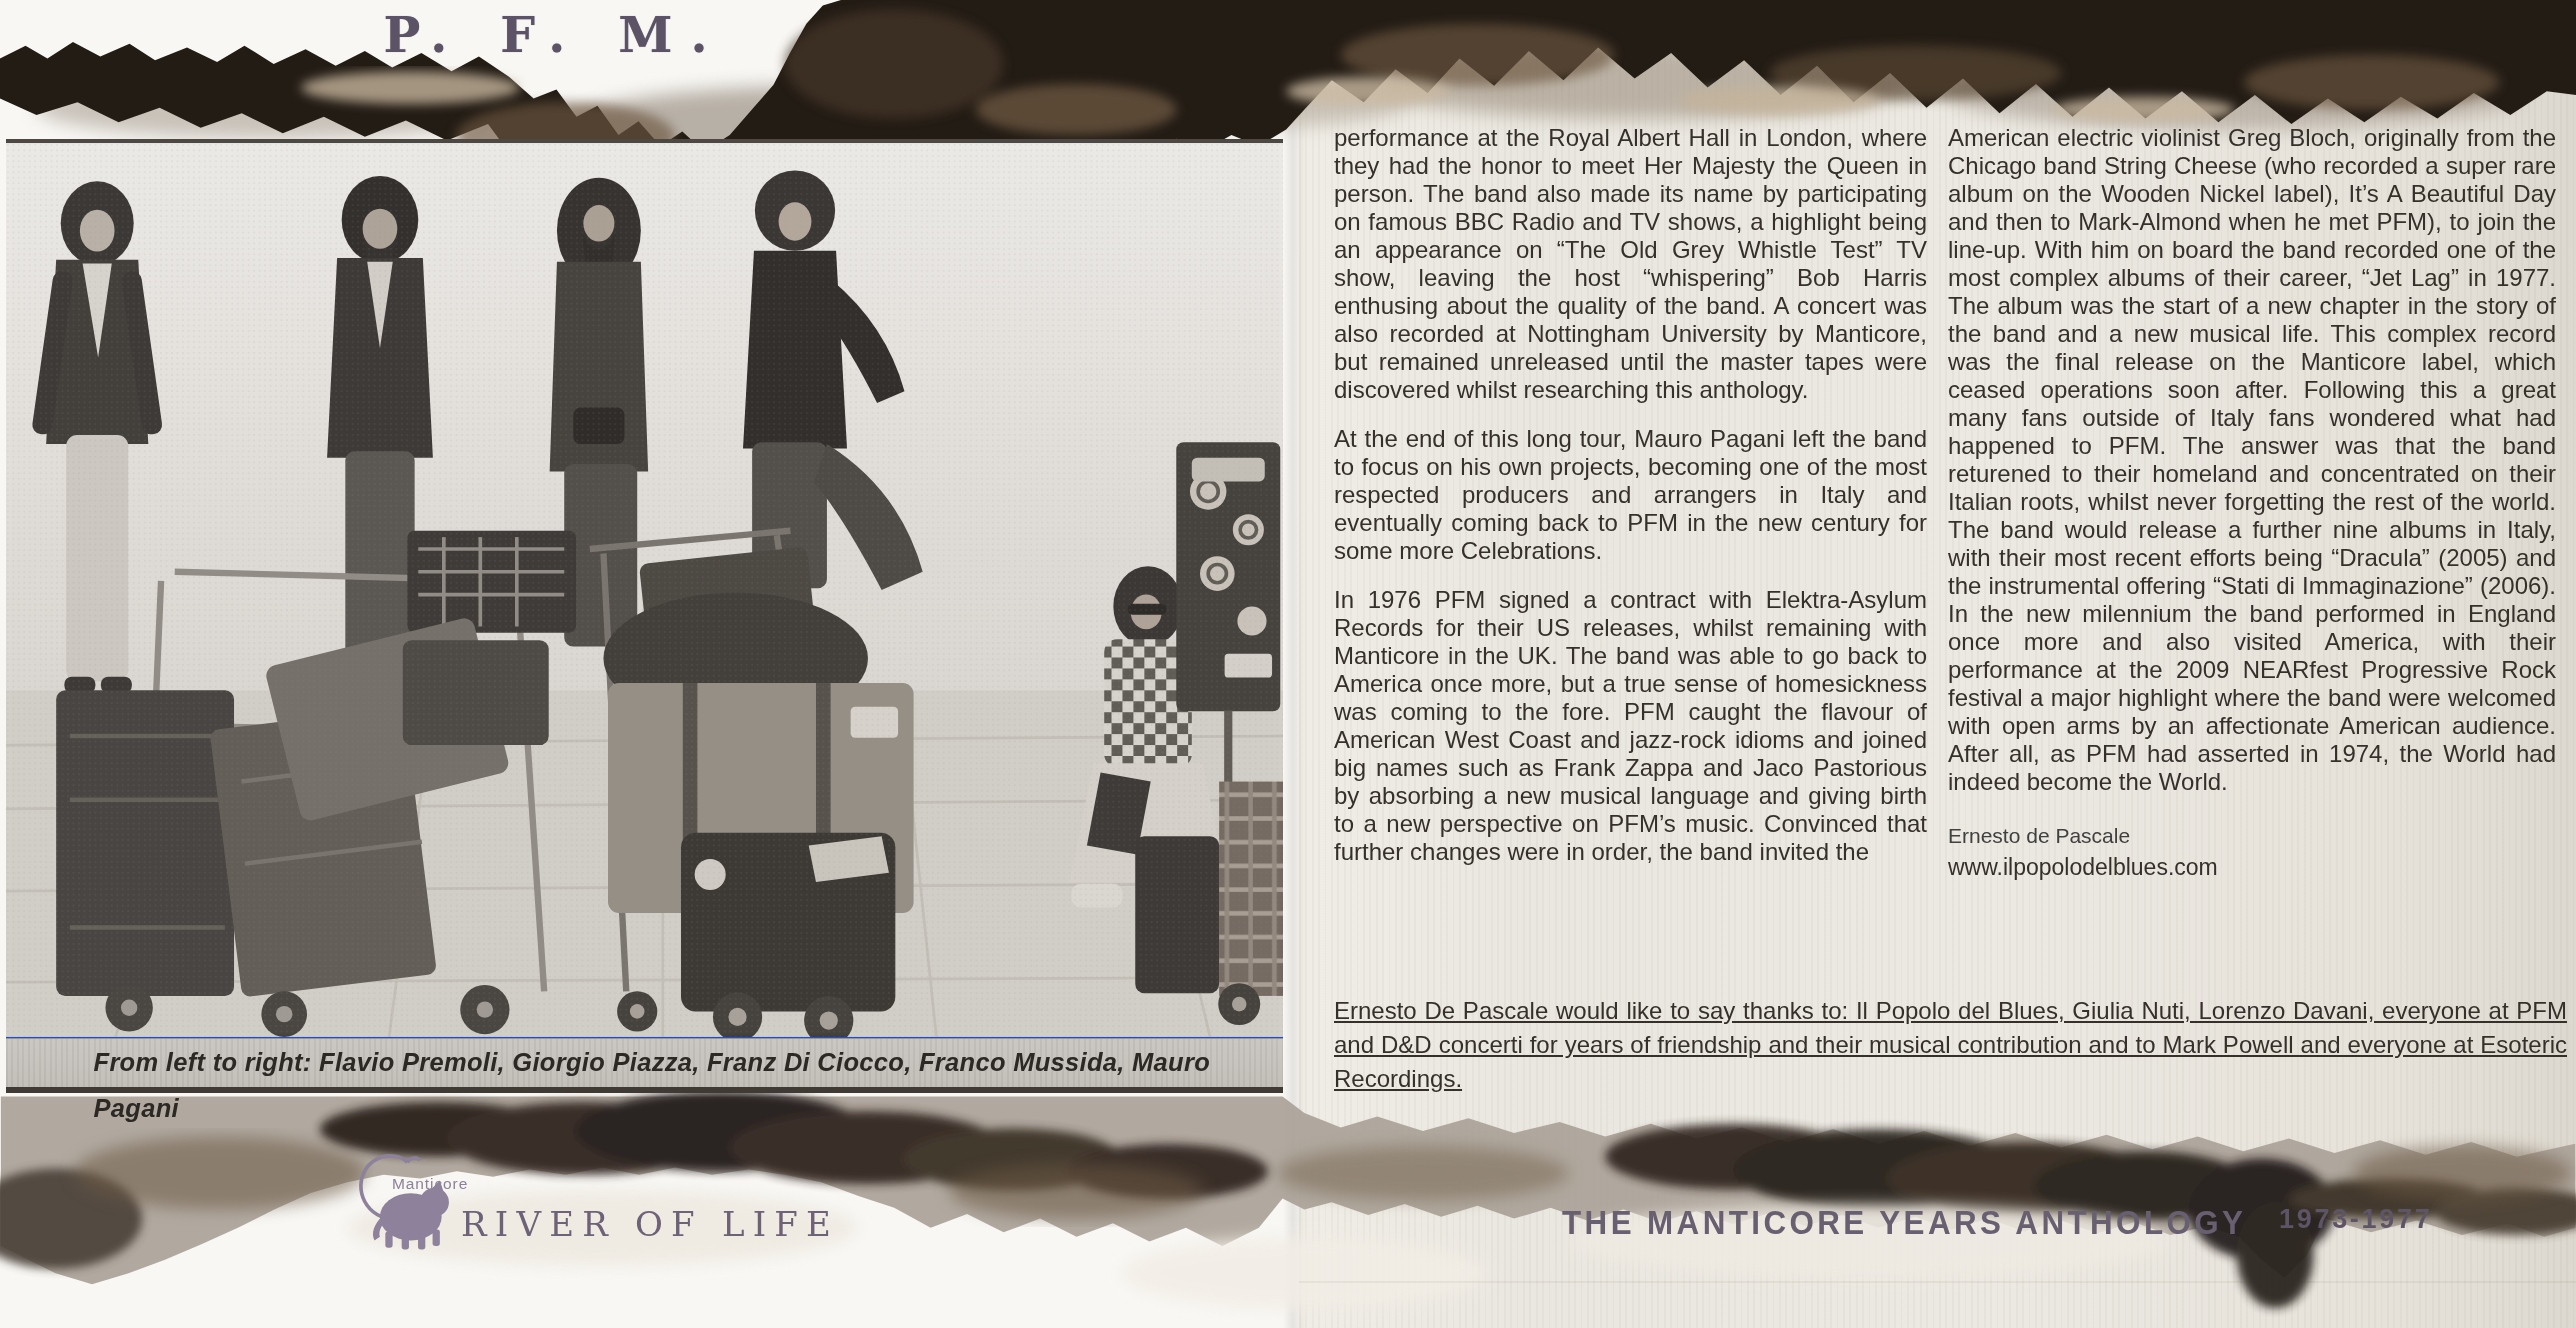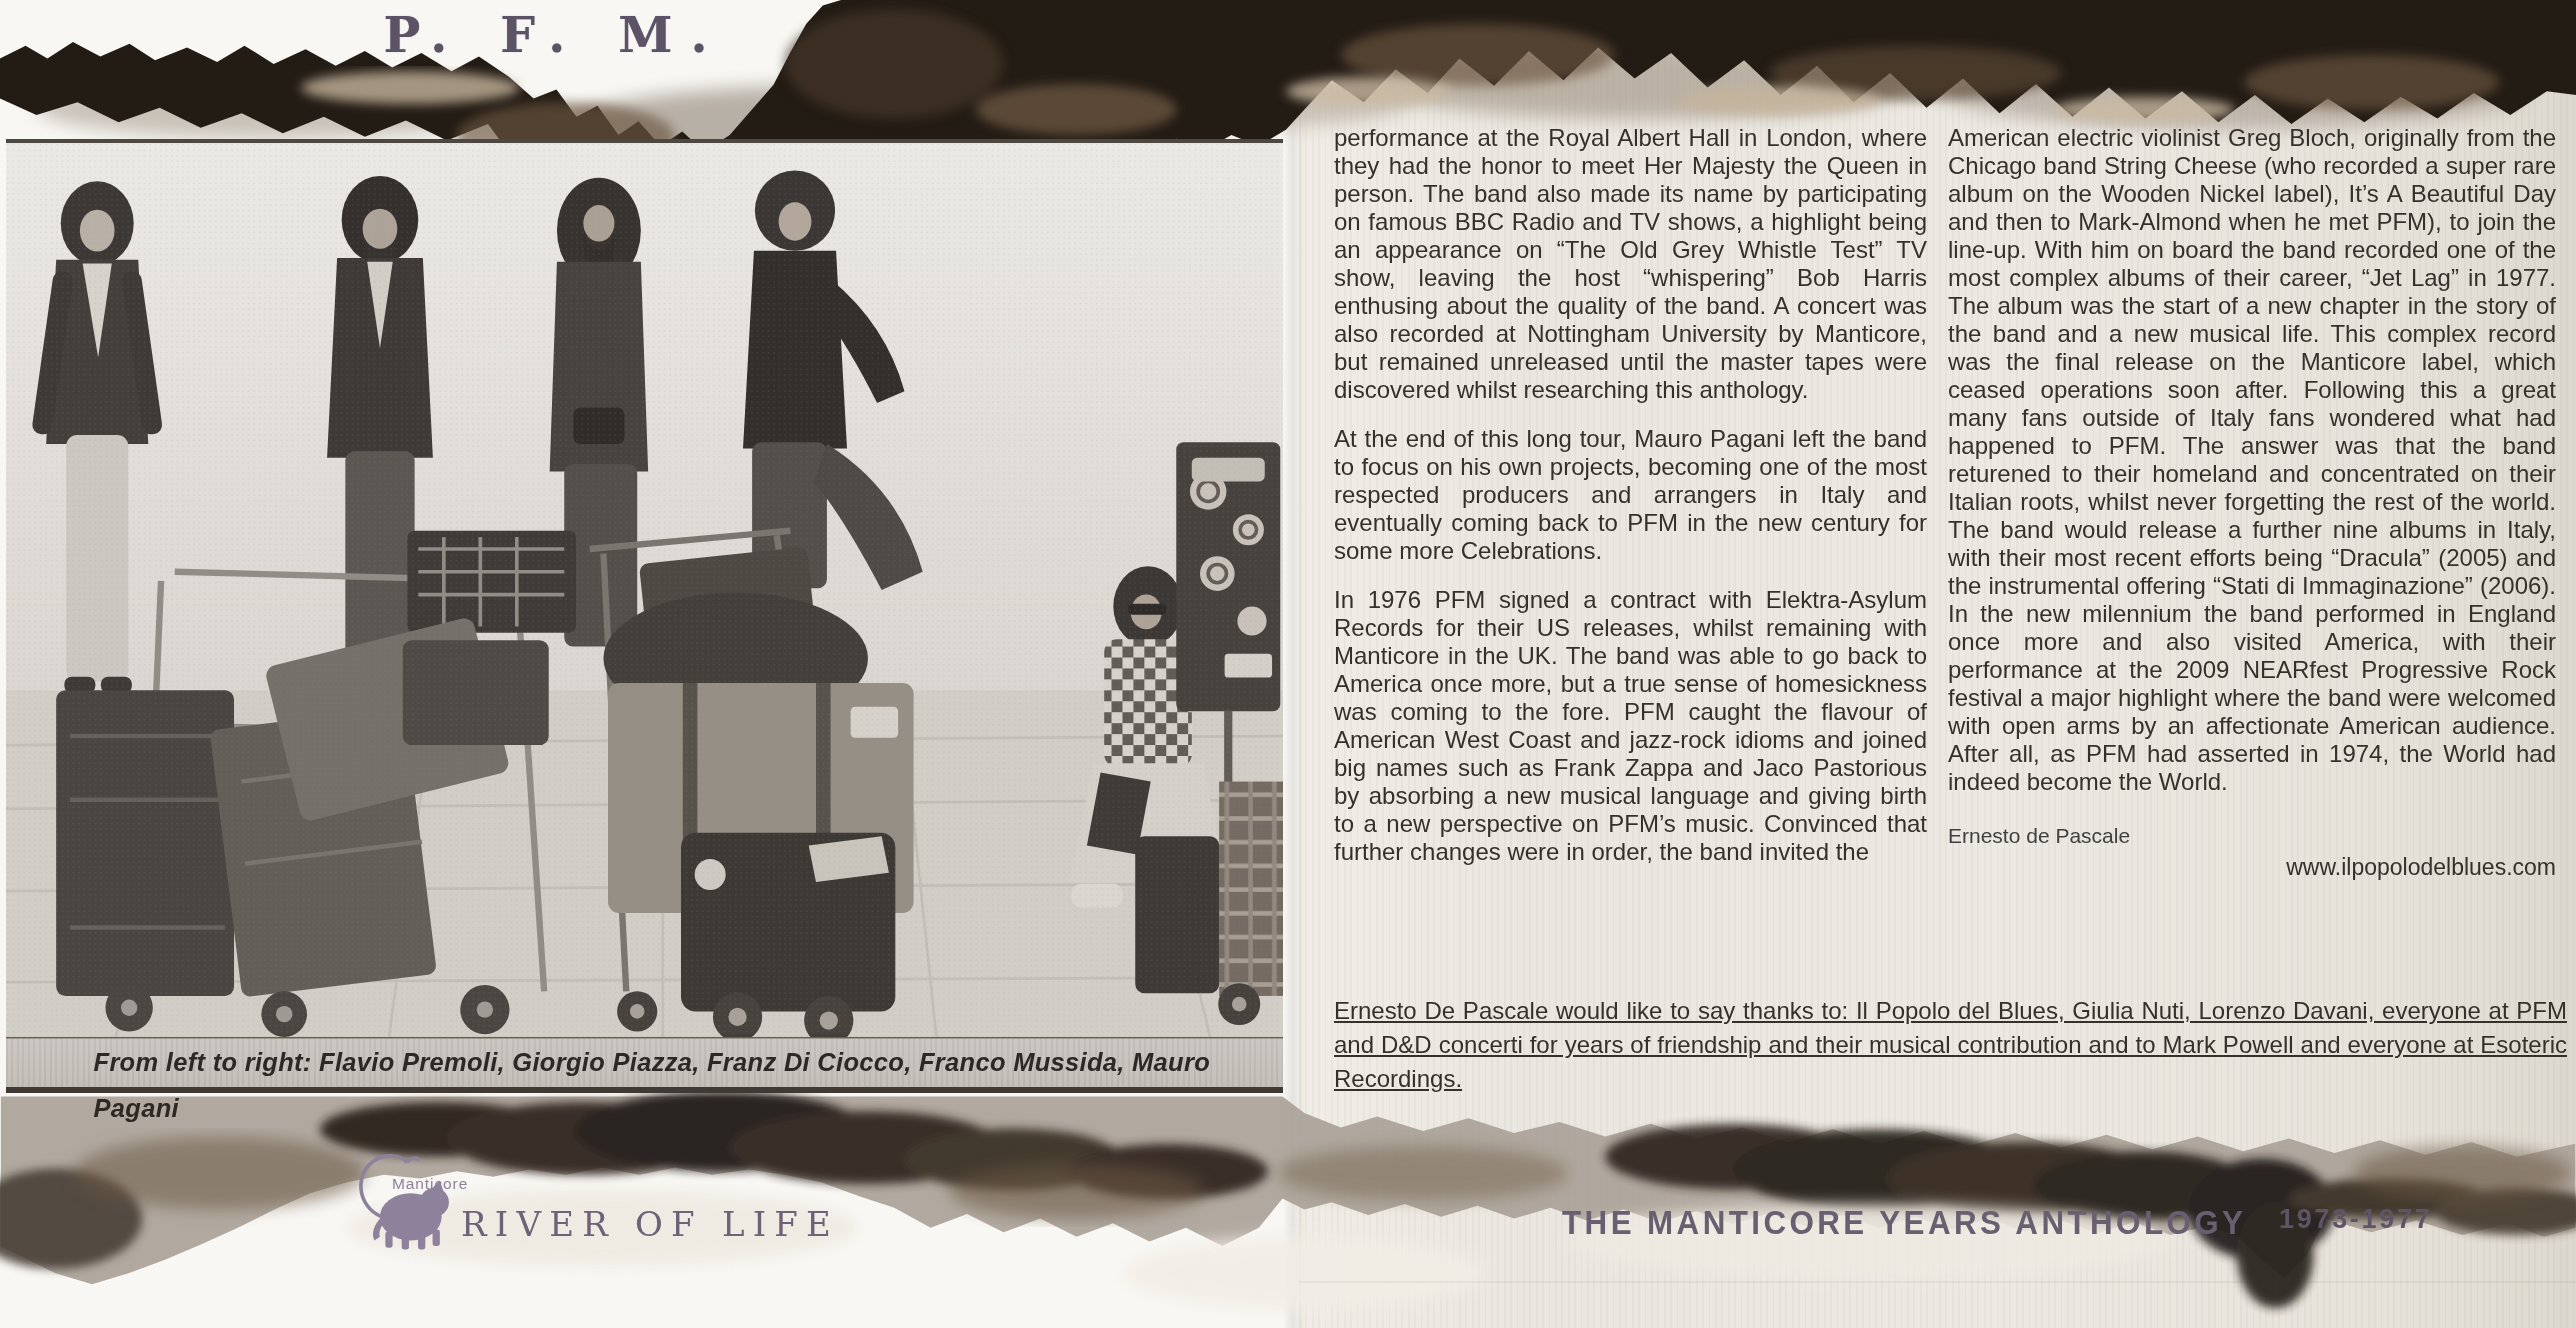--- a/index.html
+++ b/index.html
@@ -24,21 +24,21 @@
 
   .pfm-title{
     position:absolute;left:363px;top:5.5px;width:383px;text-align:center;
     font-family:"DejaVu Serif","Liberation Serif",serif;
     font-weight:bold;font-size:49px;letter-spacing:18px;color:#5c5366;z-index:6;
     text-shadow:0 0 0.9px rgba(92,83,102,0.55);
   }
 
   .photo{
     position:absolute;left:5.5px;top:139px;width:1277px;height:954px;
-    background:#c2410c;z-index:2;
+    background:#1d4ed8;z-index:2;
     border-top:4.6px solid #4e4842;border-bottom:6.4px solid #3f3a34;
     box-sizing:border-box;
   }
   .photo svg{display:block;}
   .caption-bar{
     position:absolute;left:0;bottom:0;width:100%;height:49px;
     background:
       repeating-linear-gradient(90deg, rgba(0,0,0,0.05) 0 1.8px, rgba(0,0,0,0) 1.8px 5.5px),
       linear-gradient(180deg,#cbc8c3,#c3c0ba);
     border-top:1.8px solid #9a958d;
@@ -50,21 +50,21 @@
   }
 
   .col{
     position:absolute;top:124px;color:#35302a;font-size:24px;line-height:28px;
     text-align:justify;z-index:2;
   }
   .col p{margin:0 0 21px 0;}
   .col-left{left:1334px;width:593px;}
   .col-right{left:1948px;width:608px;}
   .author-name{font-weight:normal;font-size:21px;margin:25.5px 0 3.6px 0 !important;color:#404040;}
-  .author-site{margin:0 !important;font-size:23px;text-align:right;}
+  .author-site{margin:0 !important;font-size:23px;text-align:left;}
   .thanks{
     position:absolute;left:1334px;top:994px;width:1233px;
     color:#35302a;font-size:24px;line-height:34px;text-align:justify;z-index:2;text-decoration:underline;
   }
 
   .footer-left-logo{position:absolute;left:354px;top:1146px;z-index:6;}
   .manticore-label{
     position:absolute;left:392px;top:1175px;z-index:7;
     font-size:15.5px;color:#8d819b;letter-spacing:0.9px;
   }

